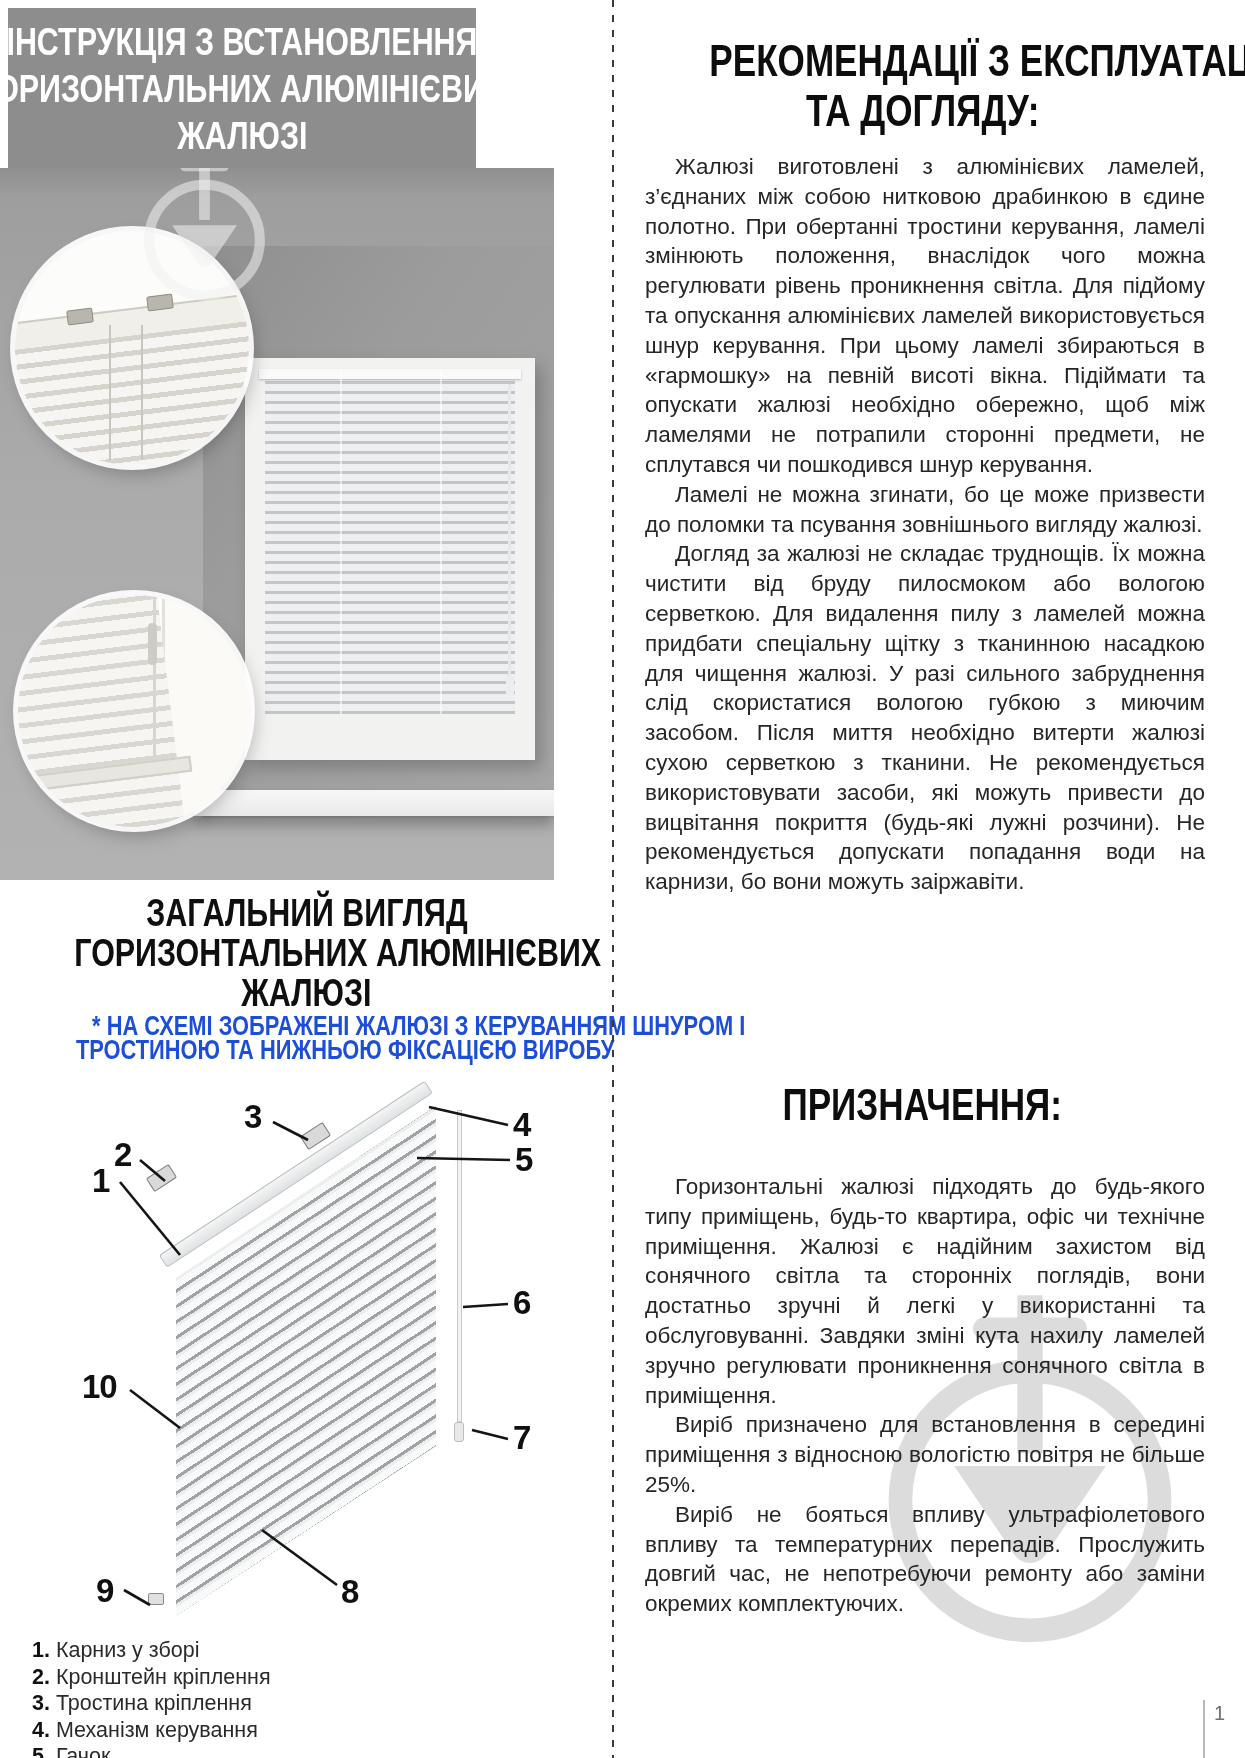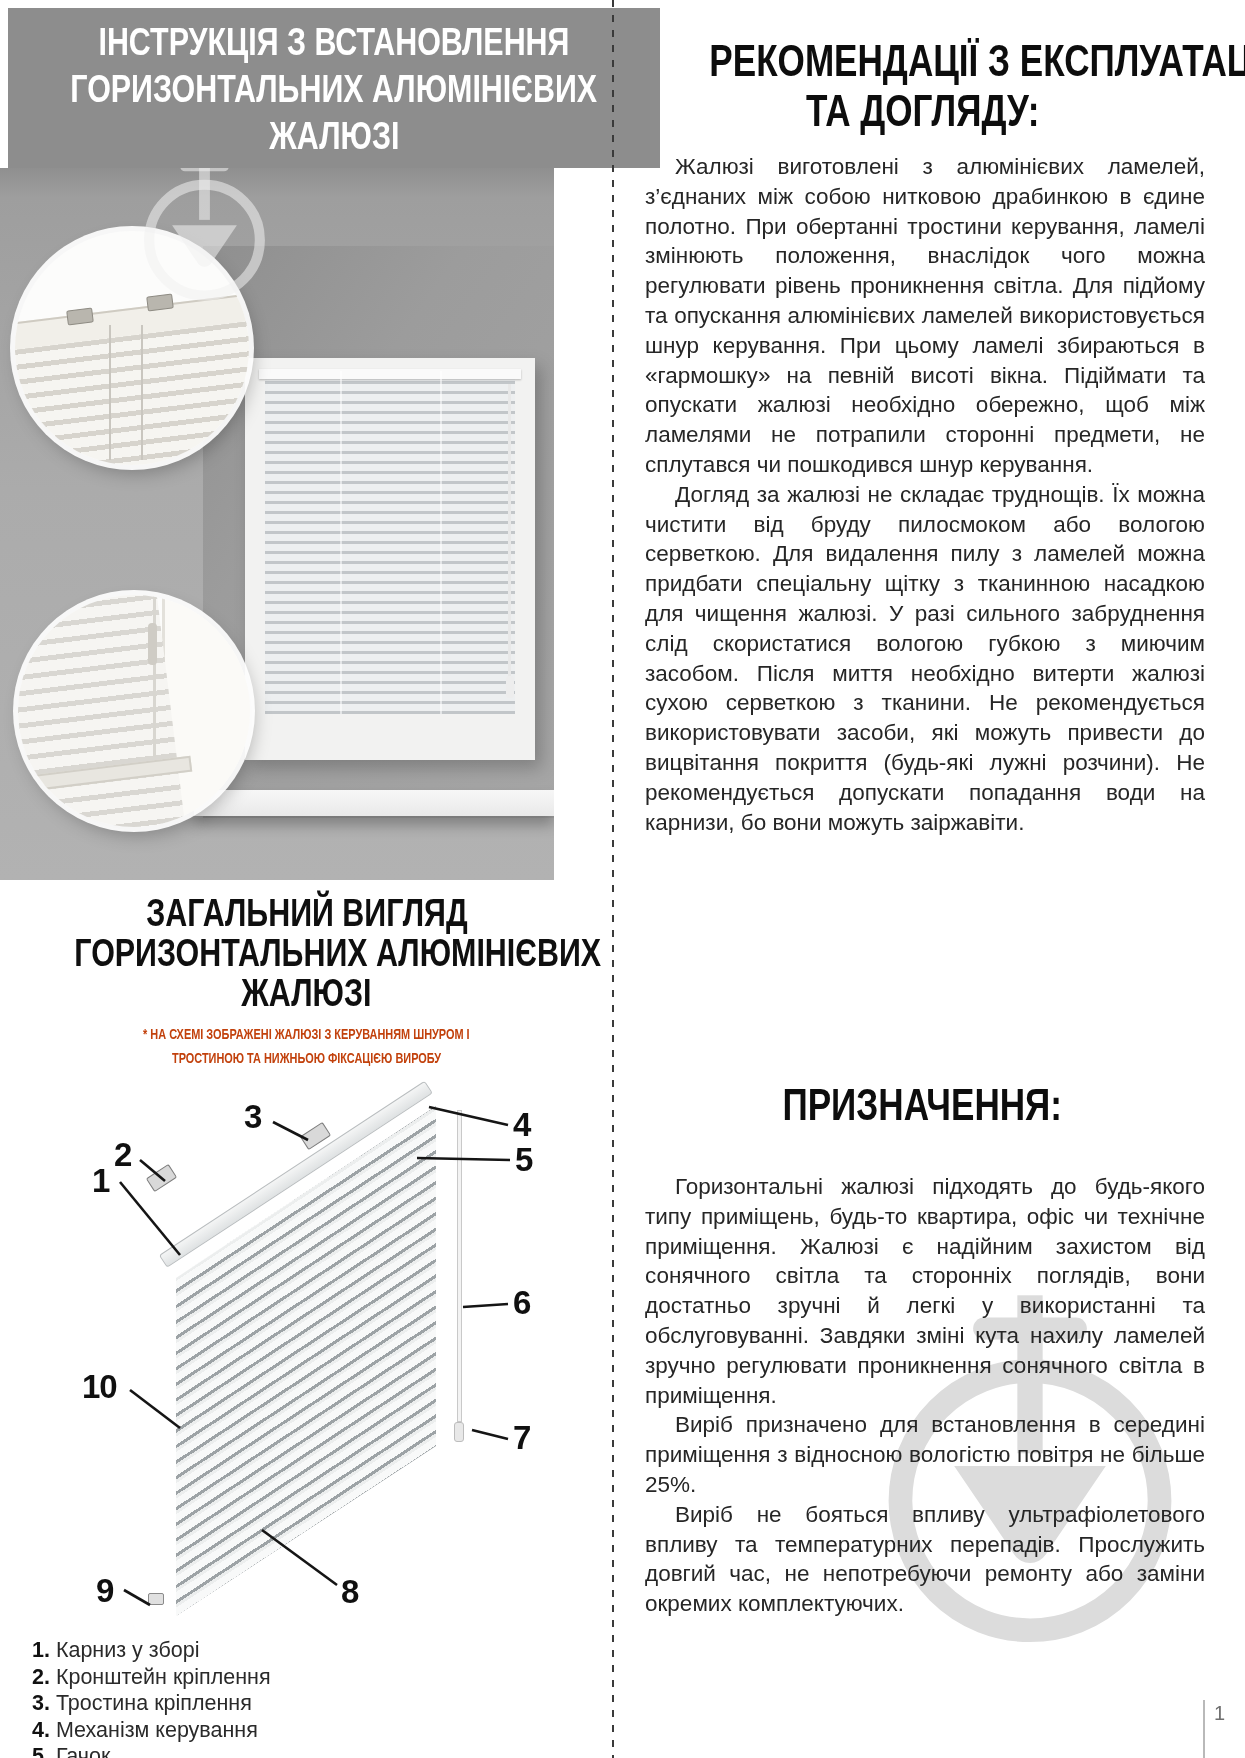--- a/index.html
+++ b/index.html
@@ -2,21 +2,21 @@
 <html><head>
 <meta charset="utf-8">
 <style>
   * { margin:0; padding:0; box-sizing:border-box; }
   html,body { width:1245px; height:1758px; }
   body { position:relative; background:#ffffff; font-family:"Liberation Sans", sans-serif; color:#1d1d1d; overflow:hidden; }
 
   .cond { display:inline-block; transform:scaleX(0.78); transform-origin:50% 50%; white-space:nowrap; }
 
   
-  .header-box { position:absolute; left:8px; top:8px; width:652px; height:160px; background:#8d8d8d;
+  .header-box { position:absolute; left:8px; top:8px; width:468px; height:160px; background:#8d8d8d;
     color:#fff; display:flex; flex-direction:column; align-items:center; justify-content:center;
     font-weight:700; font-size:39px; line-height:47px; text-align:center; }
 
   .photo { position:absolute; left:0; top:168px; width:554px; height:712px; overflow:hidden;
     background:linear-gradient(180deg,#8f8f8f 0px,#9e9e9e 30px,#ababab 45%,#b2b2b2 100%); }
   .recess { position:absolute; left:203px; top:78px; width:351px; height:572px;
     background:linear-gradient(125deg,#8f8f8f 0%,#9c9c9c 35%,#a6a6a6 100%); }
   .win-frame { position:absolute; left:42px; top:112px; width:290px; height:402px; background:#f2f2f1;
     box-shadow:6px 8px 16px rgba(0,0,0,0.22); }
   .blinds { position:absolute; left:20px; top:13px; right:20px; bottom:46px;
@@ -52,21 +52,21 @@
   .c2-bottomrail { position:absolute; left:-5%; top:74%; width:80%; height:7%; background:#e8e6e0;
     border:2px solid #d2cfc7; transform:rotate(-7deg); }
 
   .wm { position:absolute; }
   .wm-photo { left:137px; top:-16px; width:135px; height:156px; color:rgba(240,240,240,0.55); }
   .wm-main { left:872px; top:1295px; width:316px; height:364px; color:#dcdcdc; z-index:1; }
 
   .overview-title { position:absolute; left:0; top:893px; width:613px; text-align:center; font-weight:700;
     font-size:39px; line-height:40px; color:#0f0f0f; }
   .diagram-note { position:absolute; left:0; top:1014px; width:613px; text-align:center; font-weight:700;
-    font-size:14px; line-height:24px; color:#c2410c;margin-top:8px; }
+    font-size:28px; line-height:24px; color:#1d4ed8; }
 
   .diagram { position:absolute; left:10px; top:1078px; width:545px; height:540px; }
   .d-blind { position:absolute; left:150px; top:12px; width:276px; height:530px;
     clip-path:polygon(16px 188px,276px 16px,276px 356px,16px 526px); }
   .d-stripes { position:absolute; left:-160px; top:-160px; width:620px; height:880px;
     background:repeating-linear-gradient(180deg,#9da3a6 0 3px,#eceeee 3px 6px,#f8f9f9 6px 13px);
     transform:rotate(-33.3deg); }
   .d-rail { position:absolute; left:153px; top:176px; width:318px; height:15px;
     background:linear-gradient(180deg,#f4f5f5,#dfe2e3); border:1px solid #b9bdbf; border-radius:3px;
     transform:rotate(-33.3deg); transform-origin:0 50%; }
@@ -225,20 +225,21 @@
 </svg>
 
 <div class="right-col">
   <div class="rc-title rc-title1">
     <div><span class="cond">РЕКОМЕНДАЦІЇ З ЕКСПЛУАТАЦІЇ</span></div>
     <div><span class="cond">ТА ДОГЛЯДУ:</span></div>
   </div>
 
   <div class="rc-body1">
     <p>Жалюзі виготовлені з алюмінієвих ламелей, з’єднаних між собою нитковою драбинкою в єдине полотно. При обертанні тростини керування, ламелі змінюють положення, внаслідок чого можна регулювати рівень проникнення світла. Для підйому та опускання алюмінієвих ламелей використовується шнур керування. При цьому ламелі збираються в «гармошку» на певній висоті вікна. Підіймати та опускати жалюзі необхідно обережно, щоб між ламелями не потрапили сторонні предмети, не сплутався чи пошкодився шнур керування.</p>
+    <p>Ламелі не можна згинати, бо це може призвести до поломки та псування зовнішнього вигляду жалюзі.</p>
     <p>Догляд за жалюзі не складає труднощів. Їх можна чистити від бруду пилосмоком або вологою серветкою. Для видалення пилу з ламелей можна придбати спеціальну щітку з тканинною насадкою для чищення жалюзі. У разі сильного забруднення слід скористатися вологою губкою з миючим засобом. Після миття необхідно витерти жалюзі сухою серветкою з тканини. Не рекомендується використовувати засоби, які можуть привести до вицвітання покриття (будь-які лужні розчини). Не рекомендується допускати попадання води на карнизи, бо вони можуть заіржавіти.</p>
   </div>
 
   <div class="rc-title rc-title2">
     <span class="cond">ПРИЗНАЧЕННЯ:</span>
   </div>
 
   <div class="rc-body2">
     <p>Горизонтальні жалюзі підходять до будь-якого типу приміщень, будь-то квартира, офіс чи технічне приміщення. Жалюзі є надійним захистом від сонячного світла та сторонніх поглядів, вони достатньо зручні й легкі у використанні та обслуговуванні. Завдяки зміні кута нахилу ламелей зручно регулювати проникнення сонячного світла в приміщення.</p>
     <p>Виріб призначено для встановлення в середині приміщення з відносною вологістю повітря не більше 25%.</p>

